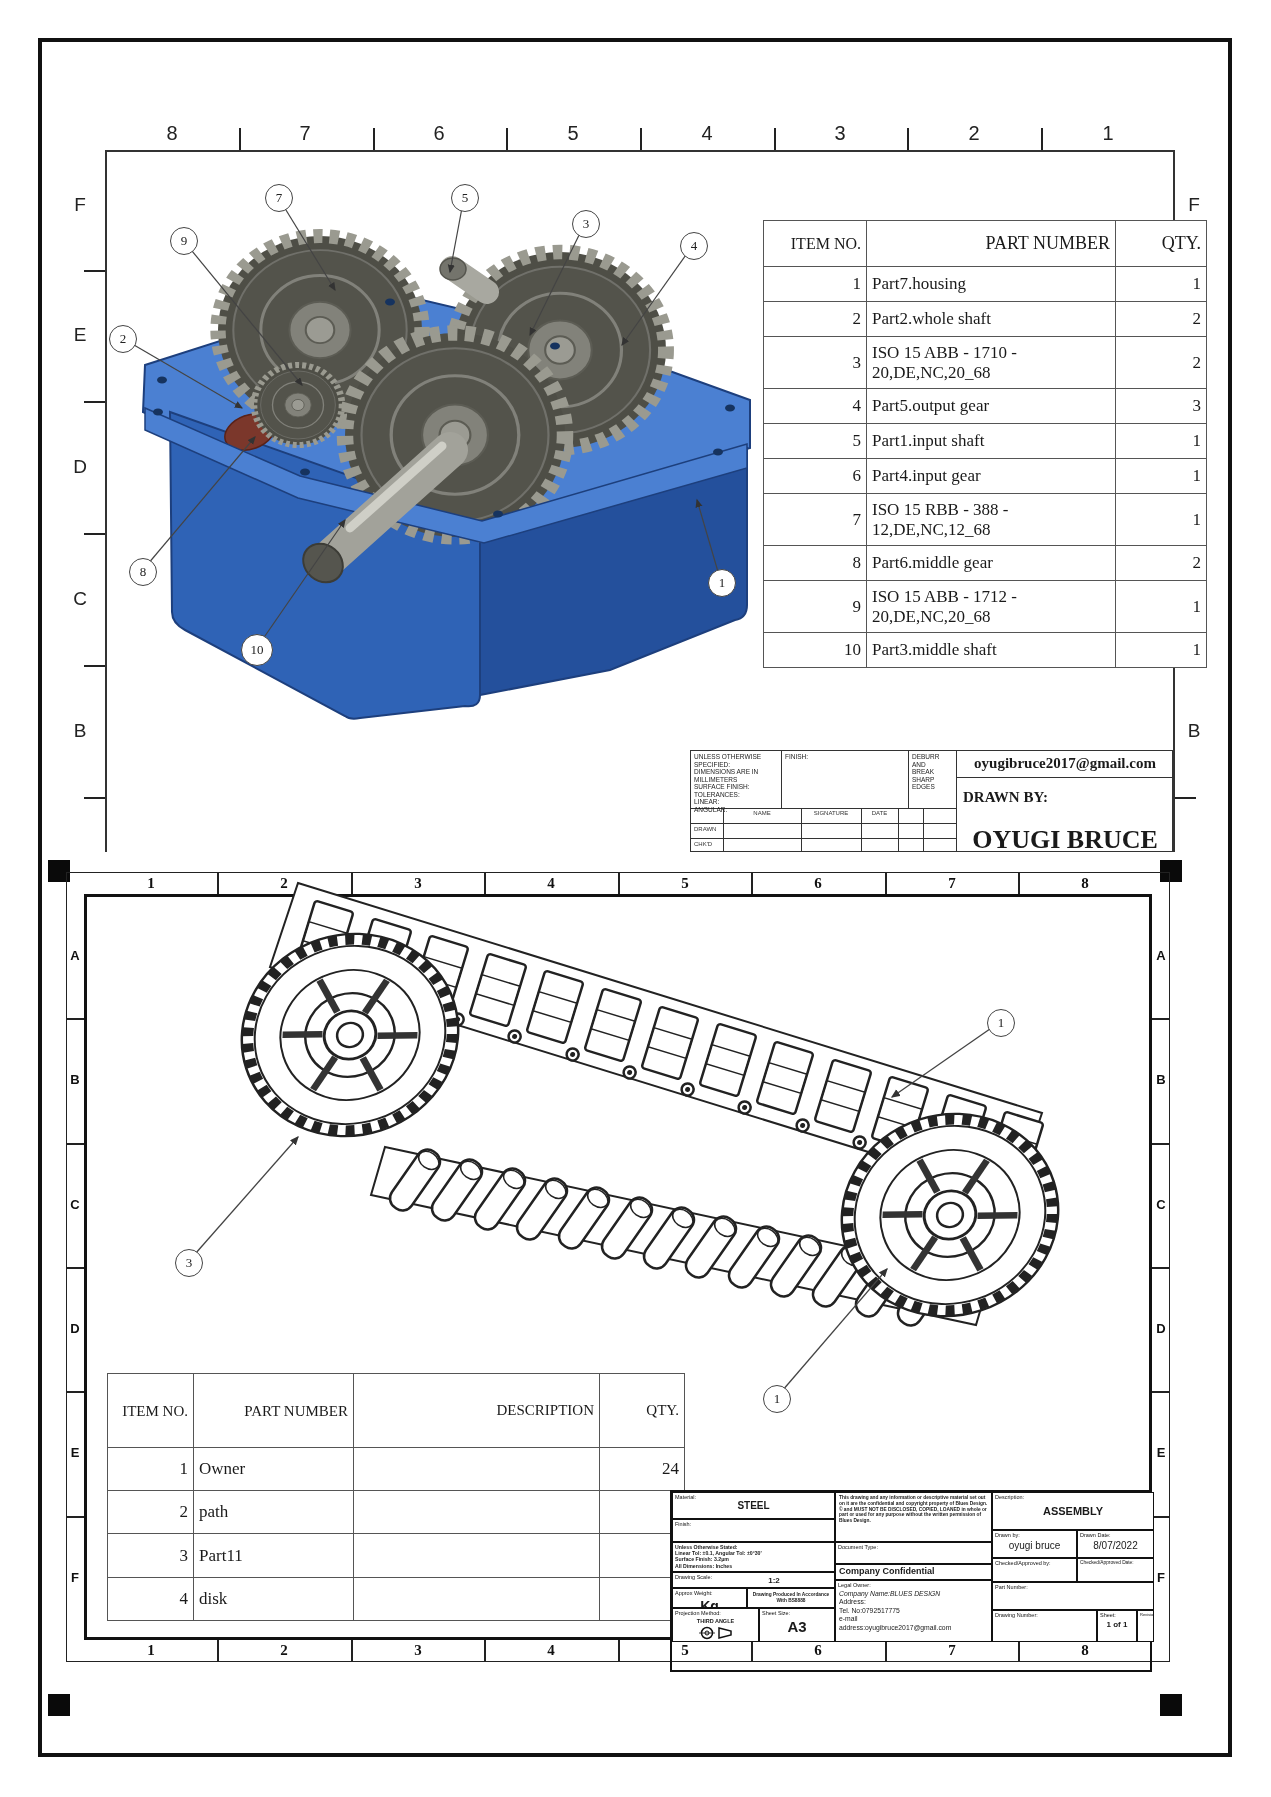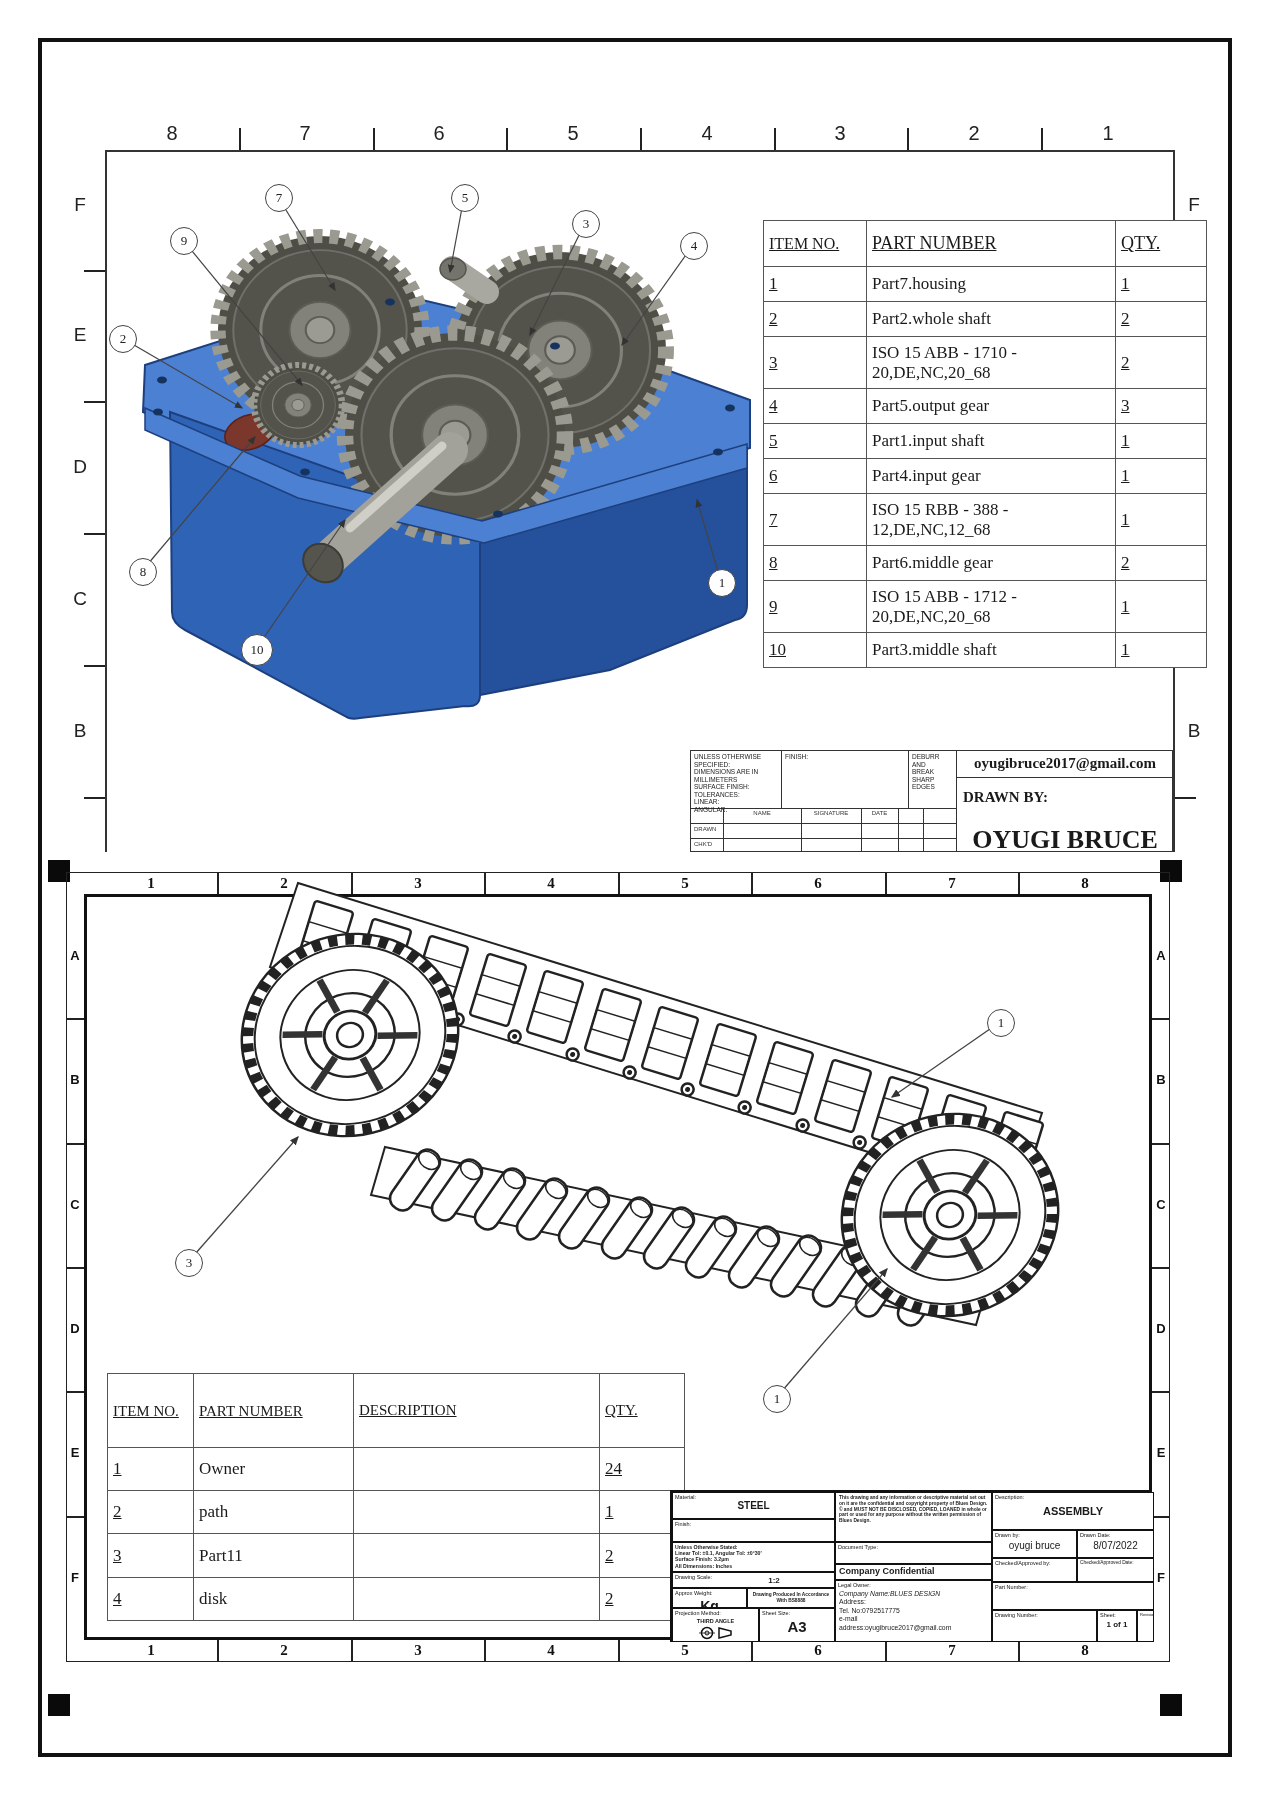--- a/index.html
+++ b/index.html
@@ -12,21 +12,21 @@
   .serif{font-family:"Liberation Serif",serif;font-weight:bold;}
   .rulnum{position:absolute;width:40px;text-align:center;font-size:20px;color:#222;}
   .rowletter{position:absolute;width:30px;text-align:center;font-size:19px;color:#222;}
   .balloon{position:absolute;width:26px;height:26px;border:1.2px solid #444;border-radius:50%;
            background:#fff;display:flex;align-items:center;justify-content:center;
            font-family:"Liberation Serif",serif;font-size:13px;color:#222;z-index:6;}
   .balloon.big{width:30px;height:30px;}
   table{border-collapse:collapse;}
   .bom td{border:1.3px solid #555;font-family:"Liberation Serif",serif;font-size:17px;color:#1a1a1a;
           padding:0 5px;background:#fff;}
-  .bom .c{text-align:left;text-decoration:underline;}
+  .bom .c{text-align:right;}
   .tb-label{font-size:5.5px;color:#111;line-height:6.5px;padding:1px 2px;}
   .cell{position:absolute;border:1px solid #111;box-sizing:border-box;background:#fff;overflow:hidden;}
   .cornermark{position:absolute;width:22px;height:22px;background:#0a0a0a;}
   .bletter{position:absolute;width:24px;text-align:center;font-size:13px;font-weight:bold;color:#111;}
   .brulnum{position:absolute;width:36px;text-align:center;font-family:"Liberation Serif",serif;
            font-weight:bold;font-size:15px;color:#111;}
   .tick-v{position:absolute;width:1.5px;background:#222;}
   .tick-h{position:absolute;height:1.5px;background:#222;}
 </style>
 </head>
@@ -426,21 +426,21 @@
           </tr>
       <tr style="height:43px;">
             <td class="c">4</td>
             <td>disk</td>
             <td></td>
             <td class="c">2</td>
           </tr>
     </tbody>
       </table>
 
-    <div class="abs" style="left:626px;top:638px;width:482px;height:152px;border:2px solid #111;box-sizing:border-box;">
+    <div class="abs" style="left:626px;top:638px;width:482px;height:182px;border:2px solid #111;box-sizing:border-box;">
 
       <div class="cell" style="left:0;top:0;width:163px;height:27px;">
         <div class="tb-label">Material:</div>
         <div class="ctr" style="font-size:10px;font-weight:bold;margin-top:-2px;">STEEL</div>
       </div>
       <div class="cell" style="left:0;top:27px;width:163px;height:23px;">
         <div class="tb-label">Finish:</div>
       </div>
       <div class="cell" style="left:0;top:50px;width:163px;height:30px;">
         <div style="font-size:5.2px;line-height:6.2px;font-weight:bold;padding:1px 2px;">

